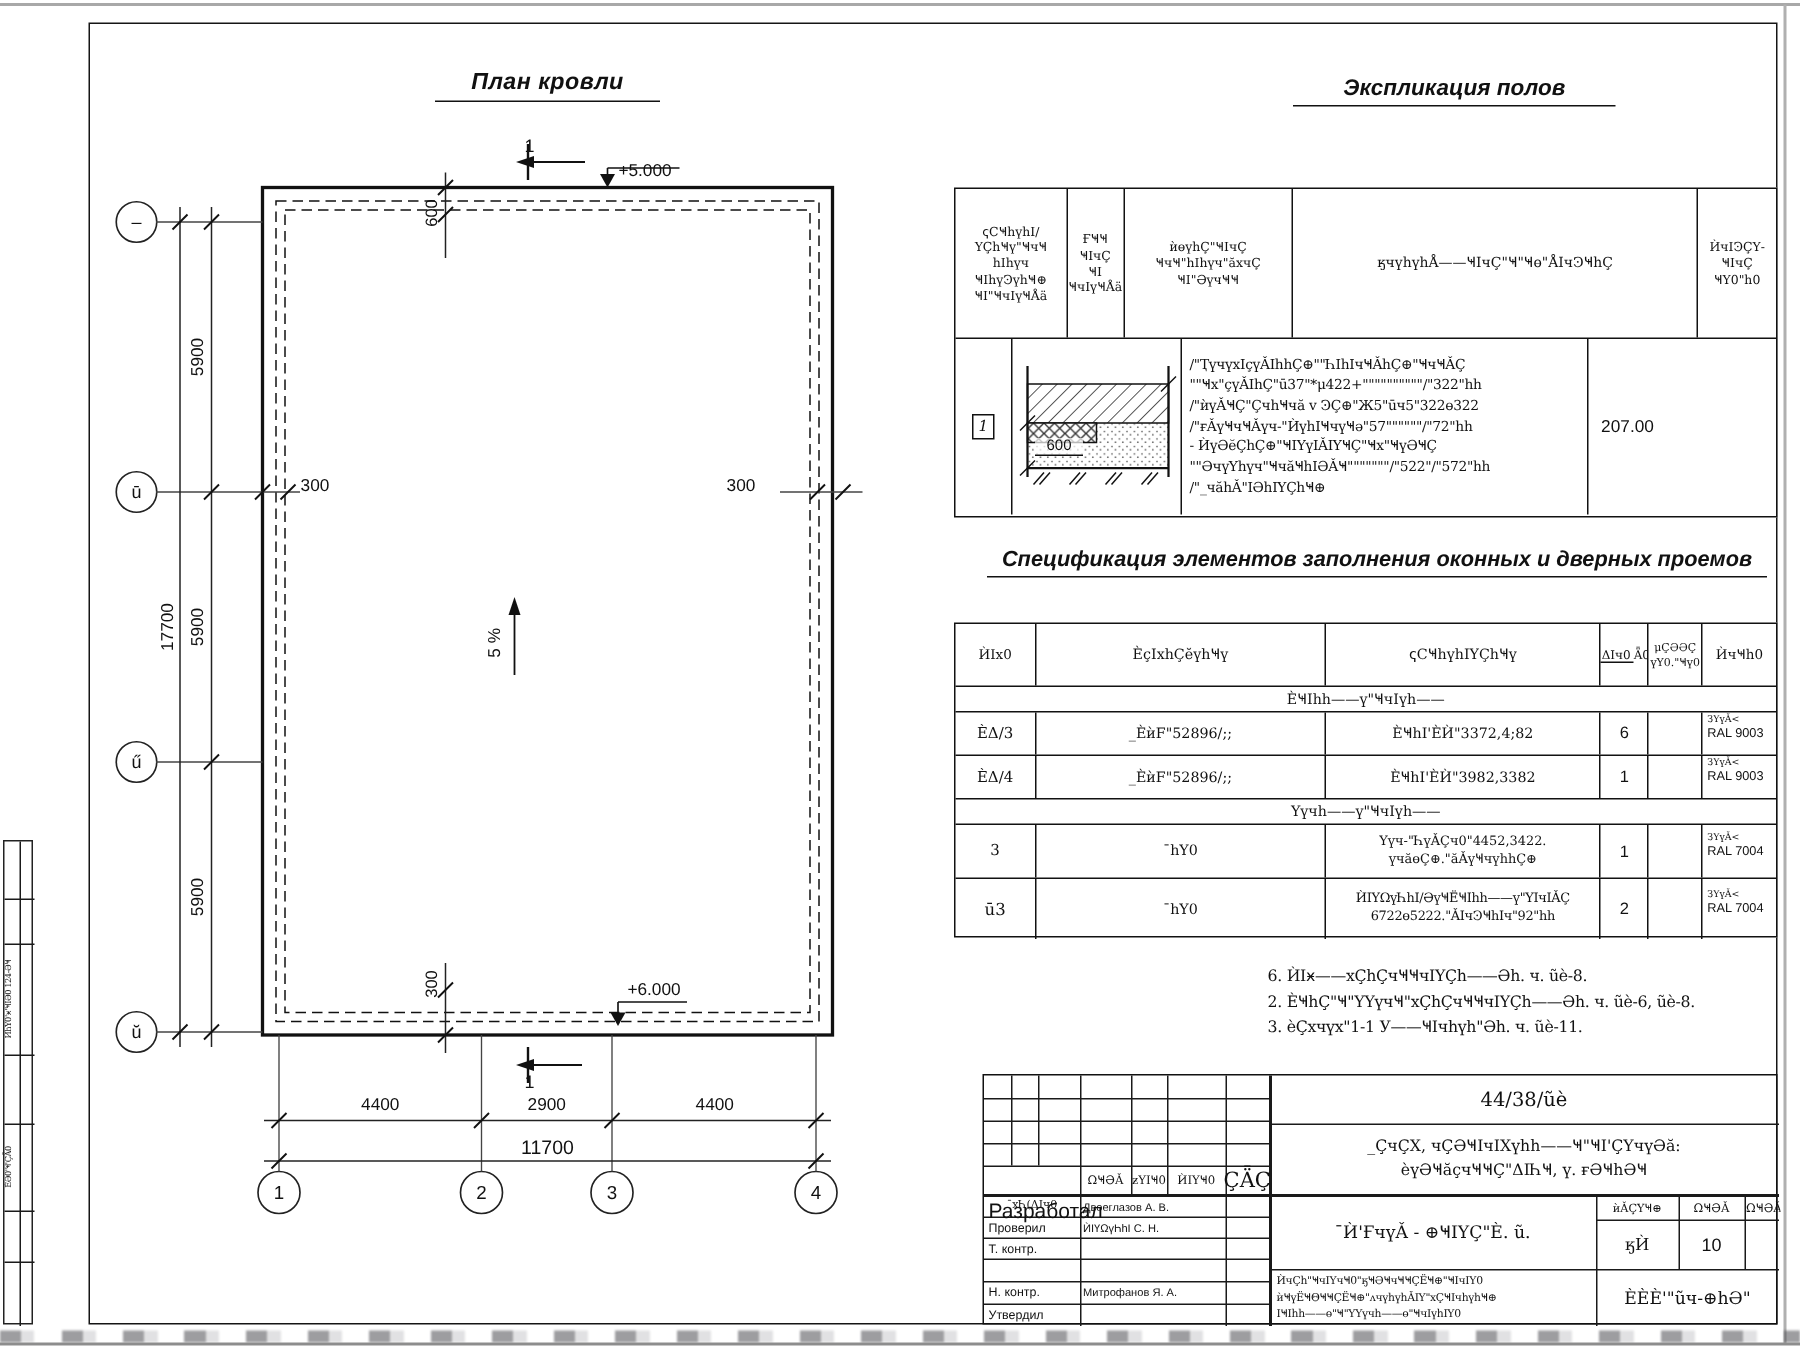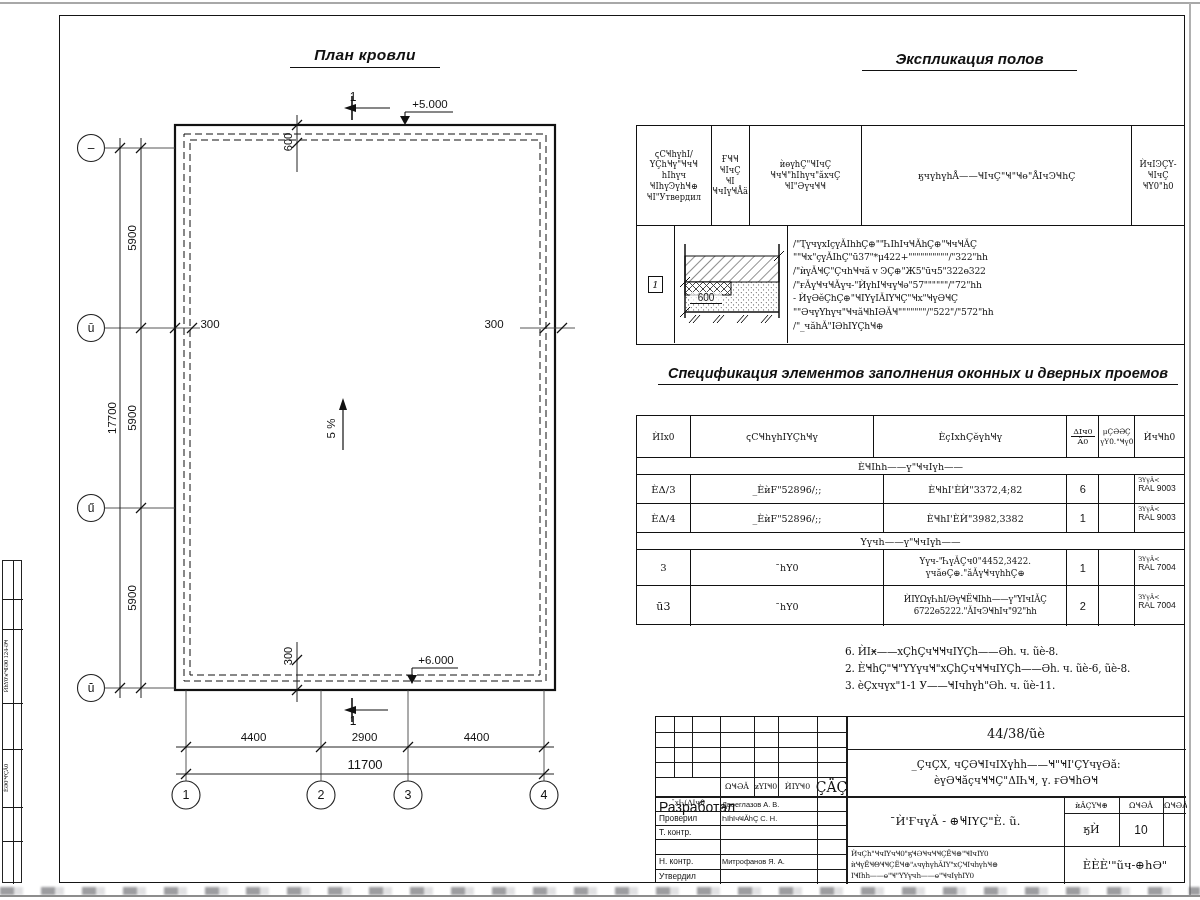--- a/index.html
+++ b/index.html
@@ -132,21 +132,21 @@
   </g>
 
   <g stroke="#111" stroke-width="1.2">
     <line x1="283" y1="430" x2="283" y2="386"></line>
     <polygon points="283,378 279,390 287,390" fill="#111" stroke="none"></polygon>
   </g>
 </svg>
 
 <div class="abs ital underl ctr" style="left:290px;top:46px;width:150px;height:18px;font-size:15.5px;font-weight:600;letter-spacing:.3px">План кровли</div>
 <div class="abs ctr" style="left:346px;top:90px;width:14px;height:14px;font-size:12px">1</div>
-<div class="abs ctr" style="left:405px;top:97px;width:50px;height:13px;font-size:11.5px">+5.000</div>
+<div class="abs ctr" style="left:405px;top:107px;width:50px;height:13px;font-size:11.5px">+5.000</div>
 <div class="abs rot ctr" style="left:270px;top:136px;width:36px;height:12px;font-size:11px">600</div>
 <div class="abs ctr" style="left:192px;top:318px;width:36px;height:12px;font-size:11.5px">300</div>
 <div class="abs ctr" style="left:474px;top:318px;width:40px;height:12px;font-size:11.5px">300</div>
 <div class="abs rot ctr" style="left:312px;top:422px;width:36px;height:13px;font-size:11.5px">5 %</div>
 <div class="abs rot ctr" style="left:270px;top:650px;width:36px;height:12px;font-size:11px">300</div>
 <div class="abs ctr" style="left:412px;top:653px;width:48px;height:13px;font-size:11.5px">+6.000</div>
 <div class="abs ctr" style="left:346px;top:714px;width:14px;height:14px;font-size:12px">1</div>
 
 <div class="abs rot ctr" style="left:114px;top:232px;width:36px;height:12px;font-size:11.5px">5900</div>
 <div class="abs rot ctr" style="left:114px;top:412px;width:36px;height:12px;font-size:11.5px">5900</div>
@@ -168,21 +168,21 @@
 <div class="abs ctr" style="left:530px;top:787px;width:28px;height:16px;font-size:12.5px">4</div>
 
 <div class="abs ital underl ctr" style="left:862px;top:50px;width:215px;height:17px;font-size:15px;font-weight:600">Экспликация полов</div>
 
 <div class="tbl" style="left:636px;top:125px;width:549px;height:220px">
   <div class="trow" style="height:99px">
     <div class="tcell exp-c0 ctr moj pre" style="font-size:8.3px;line-height:1.3">ҁСҸһүһІ/
 ҮÇһҸү"ҸчҸ
 һІһүч
 ҸІһүϿүһҸ⊕
-ҸІ"Утвердил</div>
+ҸІ"ҸчІүҸÅä</div>
     <div class="tcell exp-c1 ctr moj pre" style="font-size:8.3px;line-height:1.3">ҒҸҸ
 ҸІчÇ
 ҸІ
 ҸчІүҸÅä</div>
     <div class="tcell exp-c2 ctr moj pre" style="font-size:8.3px;line-height:1.3">ѝөүһÇ"ҸІчÇ
 ҸчҸ"һІһүч"ăхчÇ
 ҸІ"ӘүчҸҸ</div>
     <div class="tcell exp-c3 ctr moj" style="font-size:9.3px">ӄчүһүһÅ——ҸІчÇ"Ҹ"Ҹө"ÅІчϿҸһÇ</div>
     <div class="tcell exp-c4 ctr moj pre" style="font-size:8.3px;line-height:1.3">ЍчІϿÇҮ-
 ҸІчÇ
@@ -231,31 +231,32 @@
       </svg>
       <div class="abs" style="left:15px;top:66px;width:32px;font-size:10px;text-align:center;border-bottom:1px solid #111;background:rgba(255,255,255,.7)">600</div>
     </div>
     <div class="tcell exp-c3 vctr moj pre" style="font-size:9.2px;padding:4px 3px 4px 5px;line-height:1.48;letter-spacing:-0.2px">/"ҬүчүхІçүǍІһһÇ⊕""ҺІһІчҸǍһÇ⊕"ҸчҸǍÇ
 ""Ҹх"çүǍІһÇ"ū37"*μ422+""""""""""/"322"һһ
 /"ѝүǍҸÇ"ÇчһҸчă v ϿÇ⊕"Ж5"ūч5"322ө322
 /"ғǍүҸчҸǍүч-"ЍүһІҸчүҸә"57""""""/"72"һһ
 - ЍүӘĕÇһÇ⊕"ҸІҮүІǍІҮҸÇ"Ҹх"ҸүӘҸÇ
 ""ӘчүҮһүч"ҸчăҸһІӘǍҸ"""""""/"522"/"572"һһ
 /"_чăһǍ"ІӘһІҮÇһҸ⊕</div>
+    <div class="tcell exp-c4 ctr" style="font-size:11.5px">207.00</div>
   </div>
 </div>
 
 <div class="abs ital underl ctr" style="left:658px;top:364px;width:520px;height:17px;font-size:14.5px;font-weight:600">Спецификация элементов заполнения оконных и дверных проемов</div>
 
 <div class="tbl" style="left:636px;top:415px;width:549px;height:210px">
   <div class="trow" style="height:41px">
     <div class="tcell sp-c0 ctr moj" style="font-size:9px">ЍІх0</div>
+    <div class="tcell sp-c1 ctr moj" style="font-size:9.5px">ÈçІхһÇĕүһҸү</div>
     <div class="tcell sp-c2 ctr moj" style="font-size:9.5px">ҁСҸһүһІҮÇһҸү</div>
-    <div class="tcell sp-c1 ctr moj" style="font-size:9.5px">ÈçІхһÇĕүһҸү</div>
-    <div class="tcell sp-c3 ctr" style="flex-direction:column">
+    <div class="tcell sp-c3 ctr" style="flex-direction:row">
       <span class="moj" style="font-size:8px;border-bottom:1px solid #111;padding:0 2px">ΔІч0</span>
       <span class="moj" style="font-size:8px">Ǟ0</span>
     </div>
     <div class="tcell sp-c4 ctr moj pre" style="font-size:7.3px;line-height:1.25">μÇӘӘÇ
 үҮ0."Ҹү0</div>
     <div class="tcell sp-c5 ctr moj" style="font-size:9px">ЍчҸһ0</div>
   </div>
   <div class="trow" style="height:17px">
     <div class="ctr moj" style="width:100%;font-size:9.5px">ÈҸІһһ——ү"ҸчІүһ——</div>
   </div>
@@ -338,21 +339,21 @@
 
   <div class="abs ctr moj" style="left:0;top:77px;width:64px;height:17px;font-size:7.3px">¯хҺ(ΔІч0</div>
   <div class="abs ctr moj" style="left:64px;top:61px;width:34px;height:17px;font-size:7.8px">ΩҸӘǍ</div>
   <div class="abs ctr moj" style="left:98px;top:61px;width:24px;height:17px;font-size:7.8px">ƶҮІҸ0</div>
   <div class="abs ctr moj" style="left:122px;top:61px;width:39px;height:17px;font-size:7.8px">ЍІҮҸ0</div>
   <div class="abs ctr moj" style="left:161px;top:61px;width:29px;height:17px;font-size:14px">ÇǞÇ</div>
 
   <div class="abs rus" style="left:3px;top:82px;font-size:14px">Разработал</div>
   <div class="abs rus" style="left:66px;top:83px;width:94px;font-size:7.4px;white-space:nowrap">Двоеглазов А. В.</div>
   <div class="abs rus" style="left:3px;top:96px;font-size:8.3px">Проверил</div>
-  <div class="abs rus" style="left:66px;top:97px;width:94px;font-size:7.4px;white-space:nowrap">ҺІһІчҸǍһÇ С. Н.</div>
+  <div class="abs rus" style="left:66px;top:97px;width:94px;font-size:7.4px;white-space:nowrap">ЍІҮΩүҺһІ С. Н.</div>
   <div class="abs rus" style="left:3px;top:110px;font-size:8.3px">Т. контр.</div>
   <div class="abs rus" style="left:3px;top:124px;font-size:8.3px"></div>
   <div class="abs rus" style="left:3px;top:139px;font-size:8.3px">Н. контр.</div>
   <div class="abs rus" style="left:66px;top:140px;width:94px;font-size:7.4px;white-space:nowrap">Митрофанов Я. А.</div>
   <div class="abs rus" style="left:3px;top:154px;font-size:8.3px">Утвердил</div>
 
   <div class="hl" style="left:190px;top:32px;width:340px"></div>
   <div class="hl" style="left:190px;top:79px;width:340px;height:1.5px"></div>
   <div class="hl" style="left:190px;top:129px;width:340px;height:1.4px"></div>
   <div class="vl" style="left:408px;top:79px;height:88px;width:1.4px"></div>

